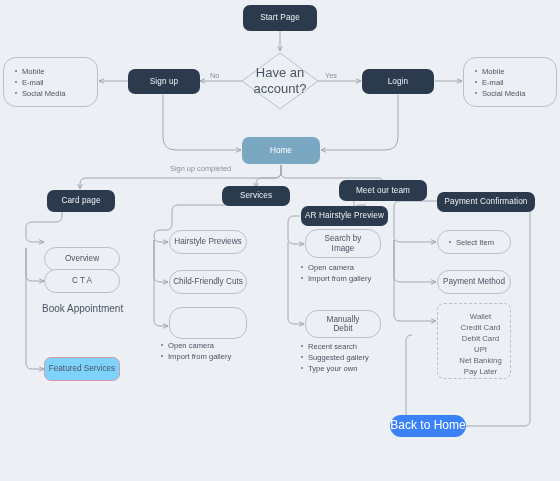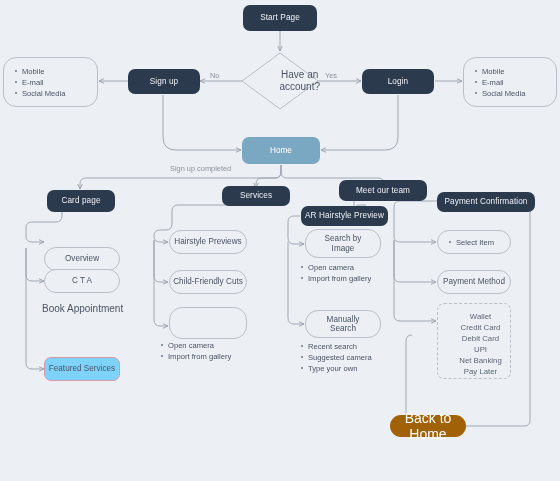--- a/index.html
+++ b/index.html
@@ -43,24 +43,24 @@
     font-size: 8.2px;
     letter-spacing: .1px;
   }
   .node-blue {
     background: #7aa8c2;
     color: #ffffff;
     border-radius: 7px;
     font-size: 8.2px;
   }
   .node-pill {
-    background: #a16207;
+    background: #3b82f6;
     color: #ffffff;
     border-radius: 20px;
-    font-size: 14px;
+    font-size: 12px;
   }
   .node-light {
     background: #eceff3;
     color: #4a5464;
     border: 1px solid #b9c0ca;
     border-radius: 13px;
     font-size: 8.2px;
   }
   .node-pink {
     background: #7dd3fc;
@@ -87,24 +87,24 @@
     width: 100%;
     height: 100%;
   }
   .diamond-label {
     position: absolute;
     left: 0; top: 0;
     width: 100%;
     height: 100%;
     display: flex;
     align-items: center;
-    justify-content: flex-end;
+    justify-content: center;
     text-align: center;
     color: #4a5464;
-    font-size: 10px;
+    font-size: 13px;
     line-height: 1.2;
   }
   ul.bullets {
     margin: 0;
     padding: 0 0 0 11px;
     list-style: none;
     text-align: left;
     width: 100%;
   }
   ul.bullets li {
@@ -327,28 +327,28 @@
   <div class="free-list" style="left:301px; top:262px; width:72px;">
     <ul class="bullets">
       <li>Open camera</li>
       <li>Import from gallery</li>
     </ul>
   </div>
 
   <div class="node node-light" style="left:305px; top:310px; width:76px; height:28px;">
     <div>
       <div>Manually</div>
-      <div>Search</div>
+      <div>Debit</div>
     </div>
   </div>
 
   <div class="free-list" style="left:301px; top:341px; width:80px;">
     <ul class="bullets">
       <li>Recent search</li>
-      <li>Suggested camera</li>
+      <li>Suggested gallery</li>
       <li>Type your own</li>
     </ul>
   </div>
 
   <div class="node node-dark" style="left:437px; top:192px; width:98px; height:20px;">
     <span>Payment Confirmation</span>
   </div>
 
   <div class="node node-light box-list" style="left:437px; top:230px; width:74px; height:24px;">
     <ul class="bullets">

